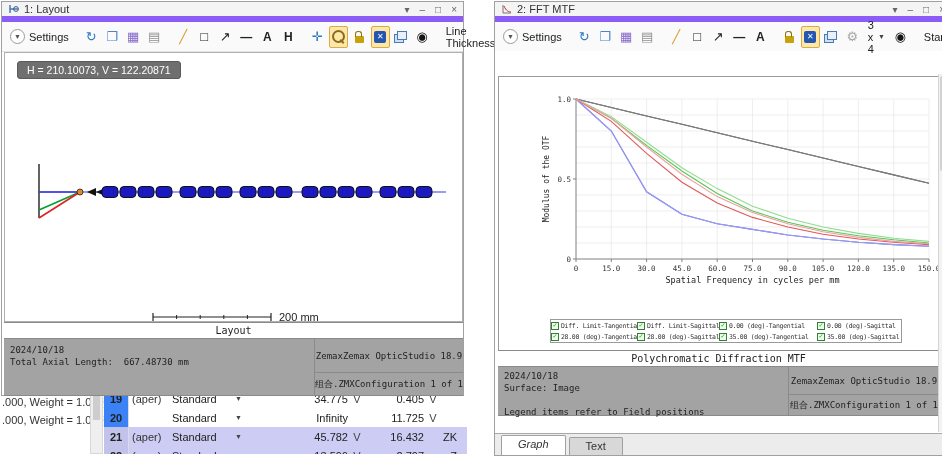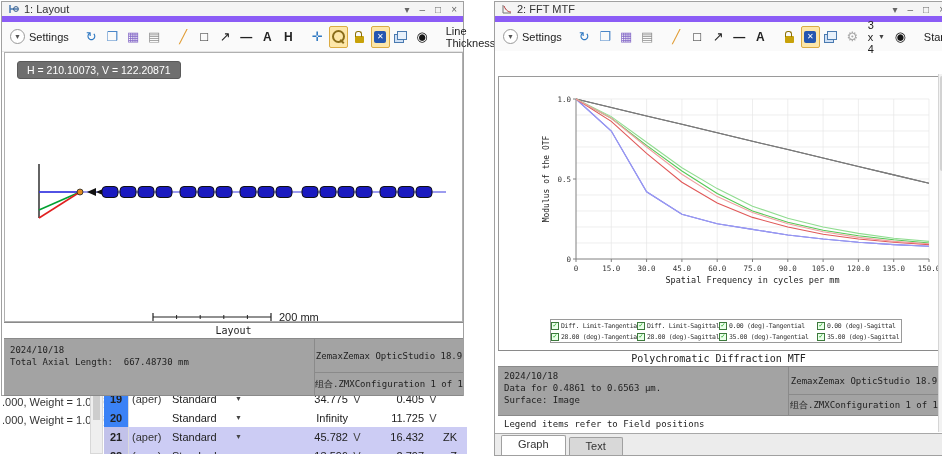--- a/index.html
+++ b/index.html
@@ -63,21 +63,21 @@
              display:grid;grid-template-columns:86px 82px 98px 86px;grid-auto-rows:11px;align-items:center;box-sizing:border-box;}
   .legend-item{display:flex;align-items:center;gap:2px;overflow:hidden;white-space:nowrap;}
   .legend-check{width:6px;height:6px;border:1px solid #3c7a3c;background:#eaffea;color:#15a015;font-size:6px;
                 line-height:5px;text-align:center;flex:0 0 auto;}
   .legend-label{font-family:"DejaVu Sans Mono",monospace;font-size:6.5px;color:#333;letter-spacing:-0.3px;}
 
   .tabbar{position:absolute;left:0;right:0;bottom:0;height:22px;background:#ececec;border-top:1px solid #a8a8a8;
           display:flex;align-items:flex-end;padding-left:6px;box-sizing:border-box;}
   .tab{padding:2px 16px 3px 16px;border:1px solid #a0a0a0;border-bottom:none;margin-right:3px;font-size:11px;
        background:#d8d8d8;color:#333;border-radius:2px 2px 0 0;}
-  .tab.active{background:#fff;height:14px;}
+  .tab.active{background:#fff;height:14px;font-style:italic;}
 
   .vscroll{position:absolute;right:1px;top:72px;bottom:23px;width:11px;background:#f2f2f2;border-left:1px solid #d5d5d5;}
   .vscroll .thumb{position:absolute;left:1px;right:1px;top:2px;height:95px;background:#d2d2d2;border-radius:2px;}
 
   
   .fieldlines{position:absolute;left:2px;top:4px;width:88px;}
   .fieldlines div{font-size:11px;color:#333;line-height:18px;white-space:nowrap;}
   .ed-scroll{position:absolute;left:90px;top:0;width:13px;height:65px;background:#efefef;border:1px solid #d8d8d8;box-sizing:border-box;}
   .ed-scroll .thumb{position:absolute;left:2px;right:2px;top:4px;height:26px;background:#cdcdcd;}
   .ed-table{position:absolute;left:104px;top:0;right:0;bottom:0;font-size:11px;}
@@ -482,21 +482,20 @@
         <span class="legend-item">
           <span class="legend-check">✓</span>
           <span class="legend-label">35.00 (deg)-Sagittal</span>
         </span>
       </div>
 
     <div class="banner" style="top:348px;left:3px;width:441px;">Polychromatic Diffraction MTF</div>
 
     <div class="infoblock" style="left:3px;top:365px;width:290px;height:49px;border-bottom:1px solid #8a8a8a;padding:3px 6px;">
       <div class="line">2024/10/18</div>
-      <div class="line">Data for 0.4861 to 0.6563 µm.</div>
       <div class="line">Surface: Image</div>
       <div class="line">&nbsp;</div>
       <div class="line">Legend items refer to Field positions</div>
     </div>
     <div class="infoblock centercell" style="left:293px;top:365px;width:151px;height:28px;border-left:1px solid #8a8a8a;border-bottom:1px solid #8a8a8a;">
       <div class="line">Zemax</div>
       <div class="line">Zemax OpticStudio 18.9</div>
     </div>
     <div class="infoblock centercell" style="left:293px;top:393px;width:151px;height:21px;border-left:1px solid #8a8a8a;border-bottom:1px solid #8a8a8a;">
       <div class="line">组合.ZMX</div>

